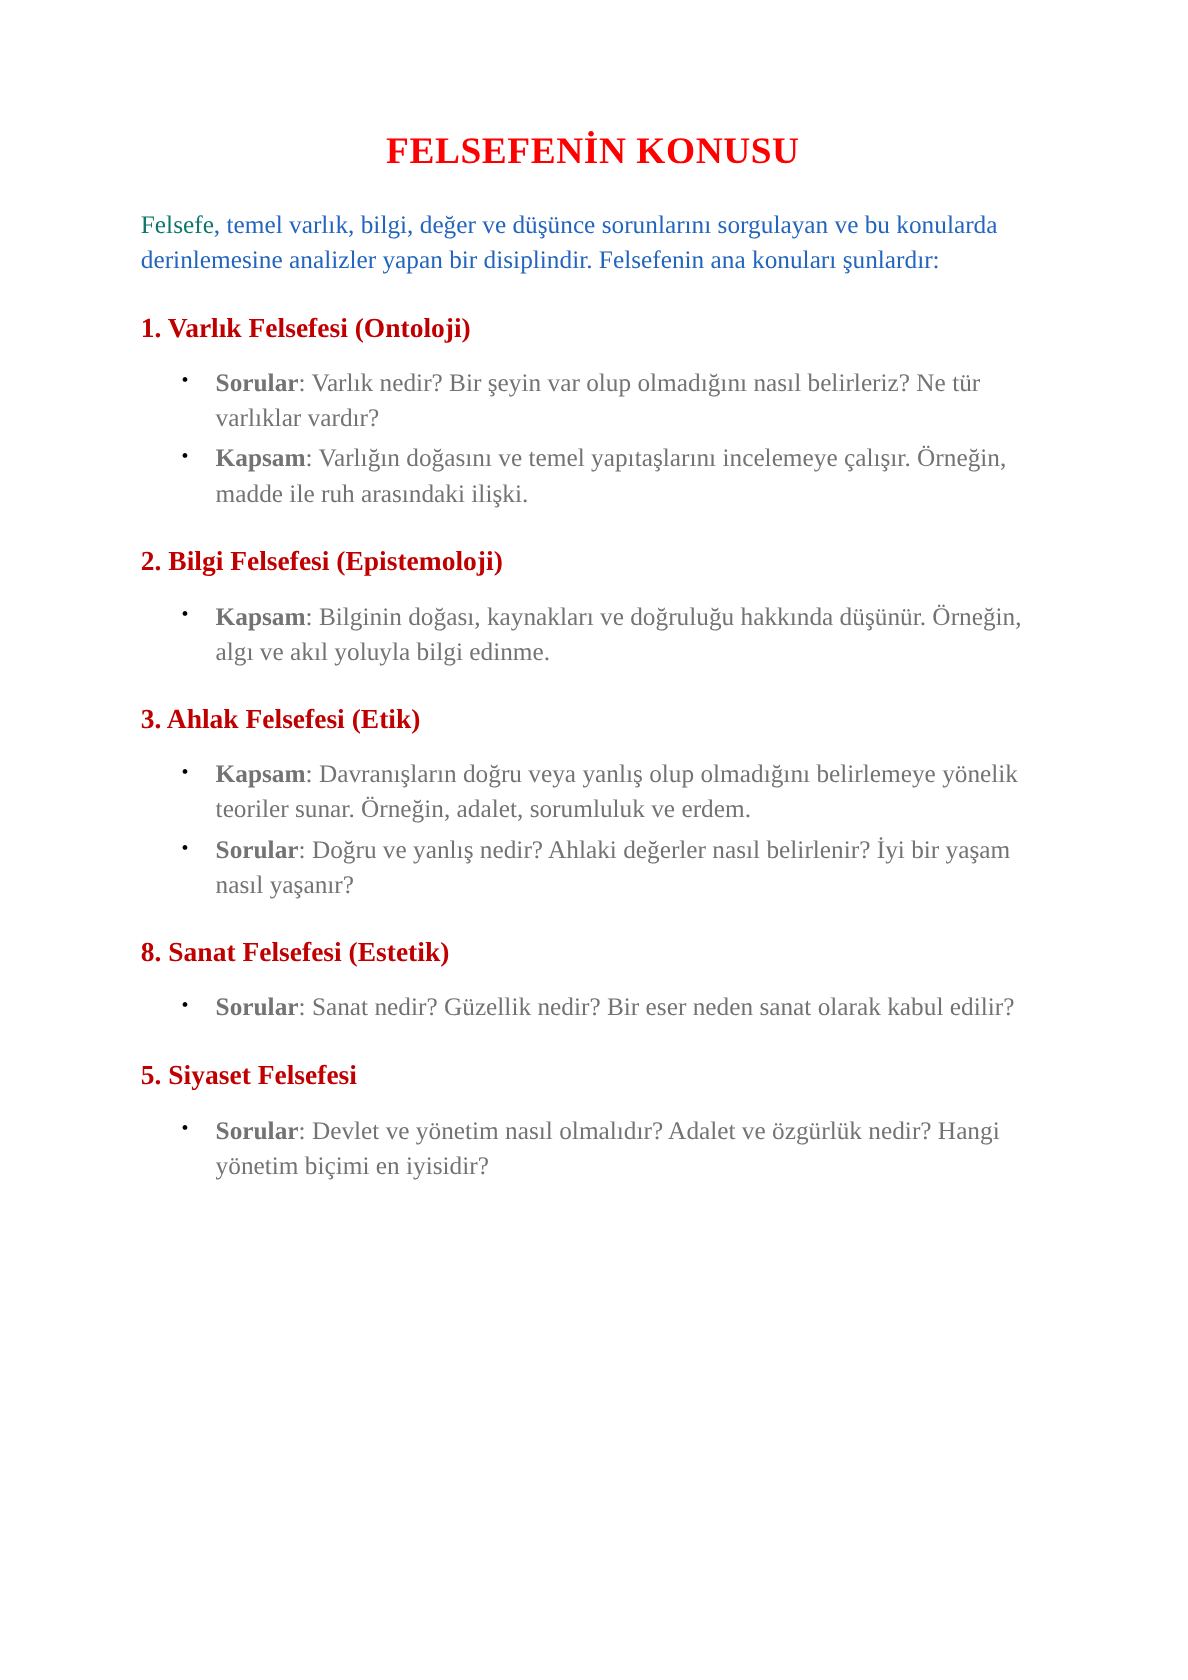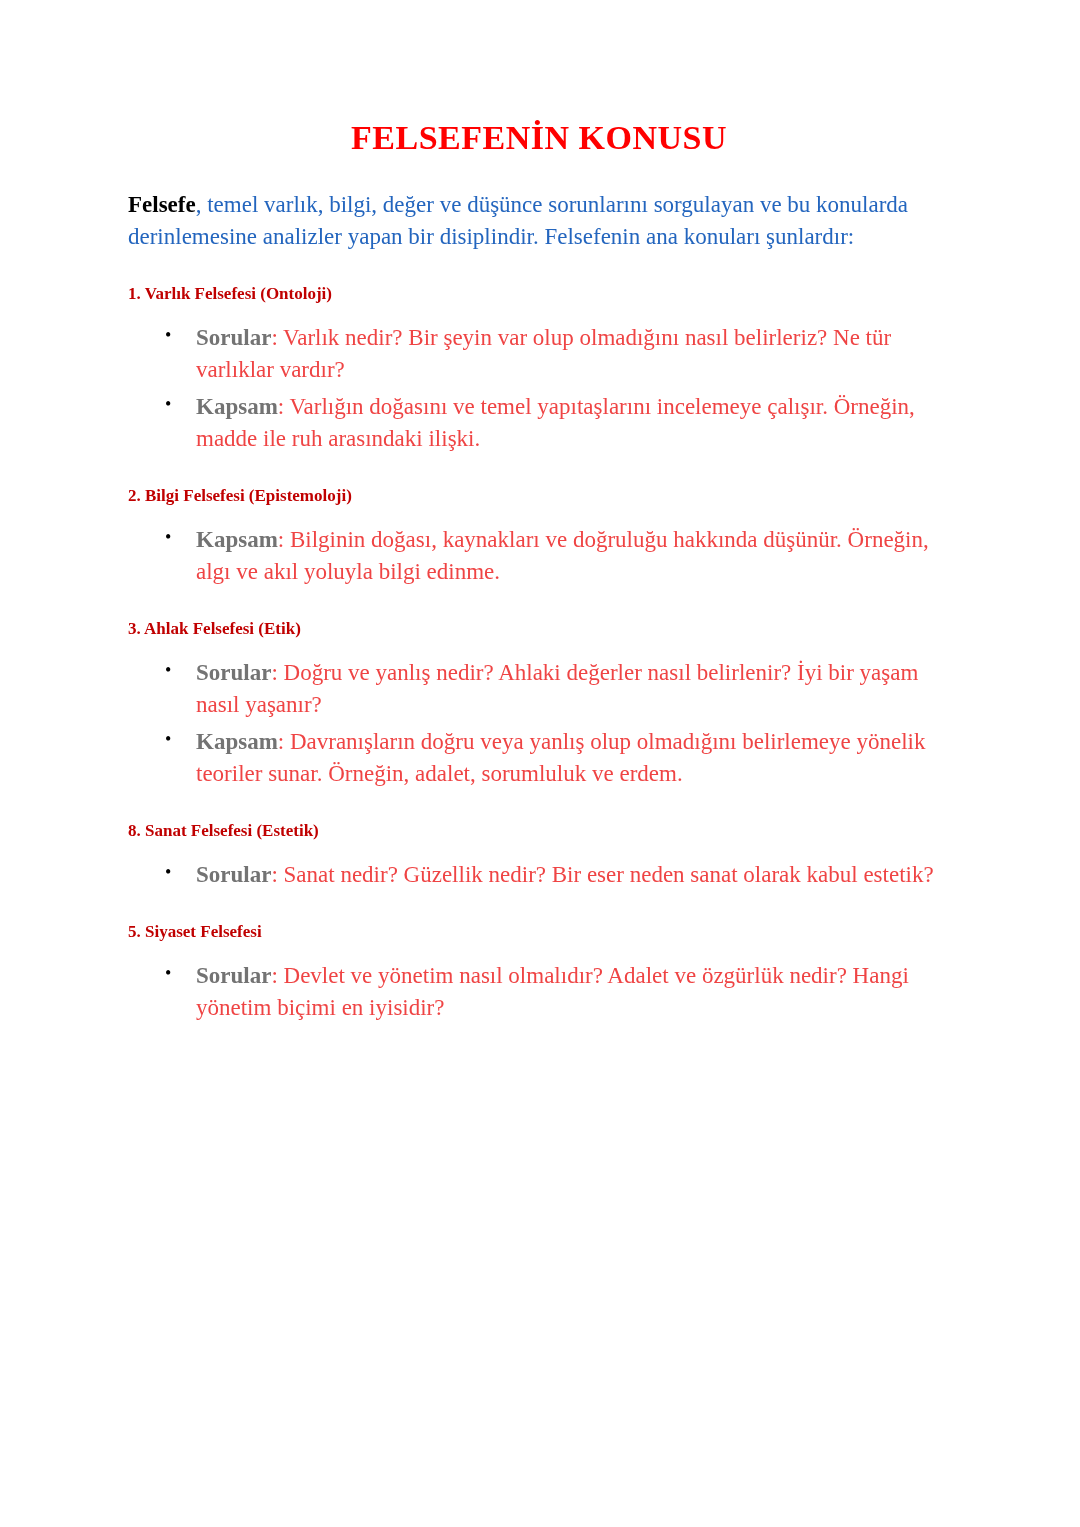--- a/index.html
+++ b/index.html
@@ -27,27 +27,27 @@
     text-align: center;
     margin: 0 0 30px 0;
     letter-spacing: 0.5px;
     line-height: 1.2;
   }
   .intro {
     color: #2365be;
     margin: 0 0 6px 0;
   }
   .intro-lead {
-    color: #000000;
-    font-weight: bold;
+    color: #0f766e;
+    font-weight: normal;
     text-align: center;
   }
   .section-heading {
     color: #c00000;
-    font-size: 17px;
+    font-size: 25px;
     font-weight: bold;
     margin: 30px 0 17px 0;
     line-height: 1.3;
   }
   .section-list {
     list-style: none;
     margin: 0;
     padding: 0 0 0 68px;
   }
   .list-item {
@@ -60,21 +60,21 @@
     left: -31px;
     top: 1px;
     font-size: 18px;
     color: #000000;
   }
   .bullet-label {
     color: #737373;
     font-weight: bold;
   }
   .bullet-text {
-    color: #ef4444;
+    color: #737373;
   }
 </style>
 </head>
 <body>
 
 <div class="page">
 
   <h1 class="doc-title">FELSEFENİN KONUSU</h1>
 
   <p class="intro"><strong class="intro-lead">Felsefe</strong><span class="intro-rest">, temel varlık, bilgi, değer ve düşünce sorunlarını sorgulayan ve bu konularda derinlemesine analizler yapan bir disiplindir. Felsefenin ana konuları şunlardır:</span></p>
@@ -85,27 +85,27 @@
     <li class="list-item"><strong class="bullet-label">Kapsam</strong><span class="bullet-text">: Varlığın doğasını ve temel yapıtaşlarını incelemeye çalışır. Örneğin, madde ile ruh arasındaki ilişki.</span></li>
   </ul>
 
   <h2 class="section-heading">2. Bilgi Felsefesi (Epistemoloji)</h2>
   <ul class="section-list">
     <li class="list-item"><strong class="bullet-label">Kapsam</strong><span class="bullet-text">: Bilginin doğası, kaynakları ve doğruluğu hakkında düşünür. Örneğin, algı ve akıl yoluyla bilgi edinme.</span></li>
   </ul>
 
   <h2 class="section-heading">3. Ahlak Felsefesi (Etik)</h2>
   <ul class="section-list">
+    <li class="list-item"><strong class="bullet-label">Kapsam</strong><span class="bullet-text">: Davranışların doğru veya yanlış olup olmadığını belirlemeye yönelik teoriler sunar. Örneğin, adalet, sorumluluk ve erdem.</span></li>
     <li class="list-item"><strong class="bullet-label">Sorular</strong><span class="bullet-text">: Doğru ve yanlış nedir? Ahlaki değerler nasıl belirlenir? İyi bir yaşam nasıl yaşanır?</span></li>
-    <li class="list-item"><strong class="bullet-label">Kapsam</strong><span class="bullet-text">: Davranışların doğru veya yanlış olup olmadığını belirlemeye yönelik teoriler sunar. Örneğin, adalet, sorumluluk ve erdem.</span></li>
   </ul>
 
   <h2 class="section-heading">8. Sanat Felsefesi (Estetik)</h2>
   <ul class="section-list">
-    <li class="list-item"><strong class="bullet-label">Sorular</strong><span class="bullet-text">: Sanat nedir? Güzellik nedir? Bir eser neden sanat olarak kabul estetik?</span></li>
+    <li class="list-item"><strong class="bullet-label">Sorular</strong><span class="bullet-text">: Sanat nedir? Güzellik nedir? Bir eser neden sanat olarak kabul edilir?</span></li>
   </ul>
 
   <h2 class="section-heading">5. Siyaset Felsefesi</h2>
   <ul class="section-list">
     <li class="list-item"><strong class="bullet-label">Sorular</strong><span class="bullet-text">: Devlet ve yönetim nasıl olmalıdır? Adalet ve özgürlük nedir? Hangi yönetim biçimi en iyisidir?</span></li>
   </ul>
 
 </div>
 
 </body></html>

